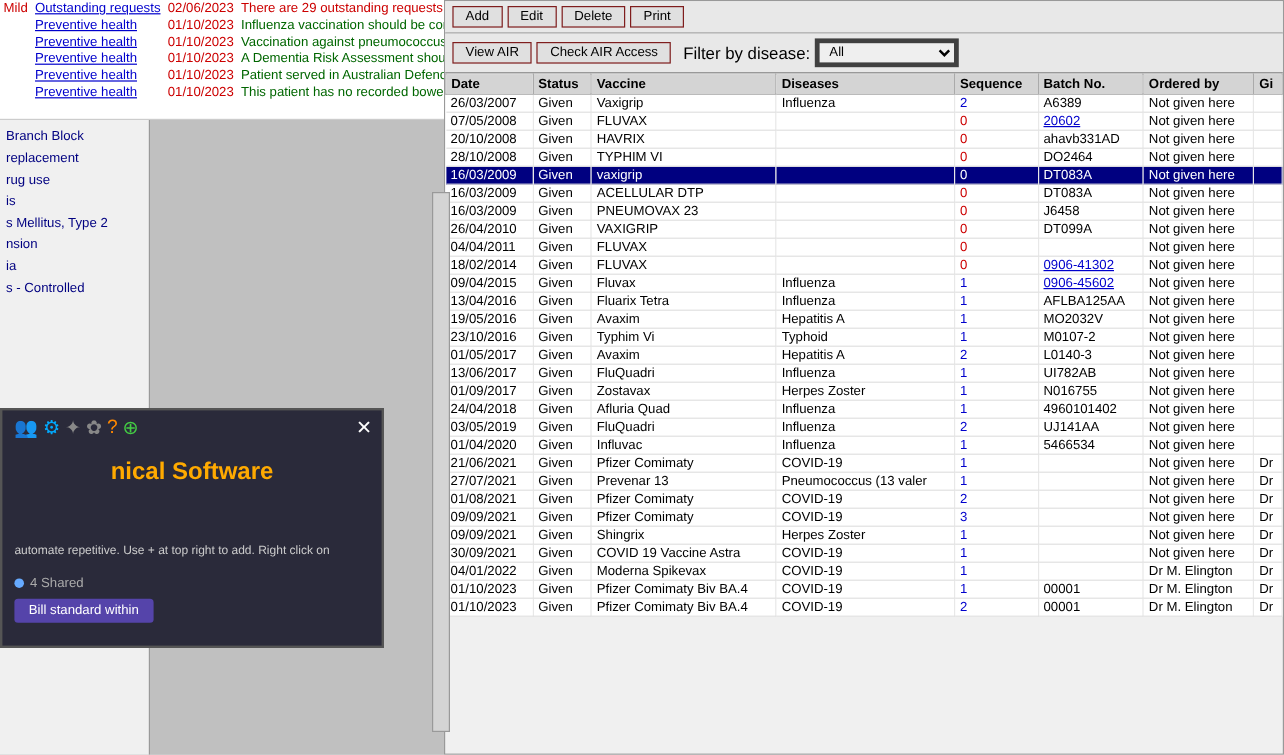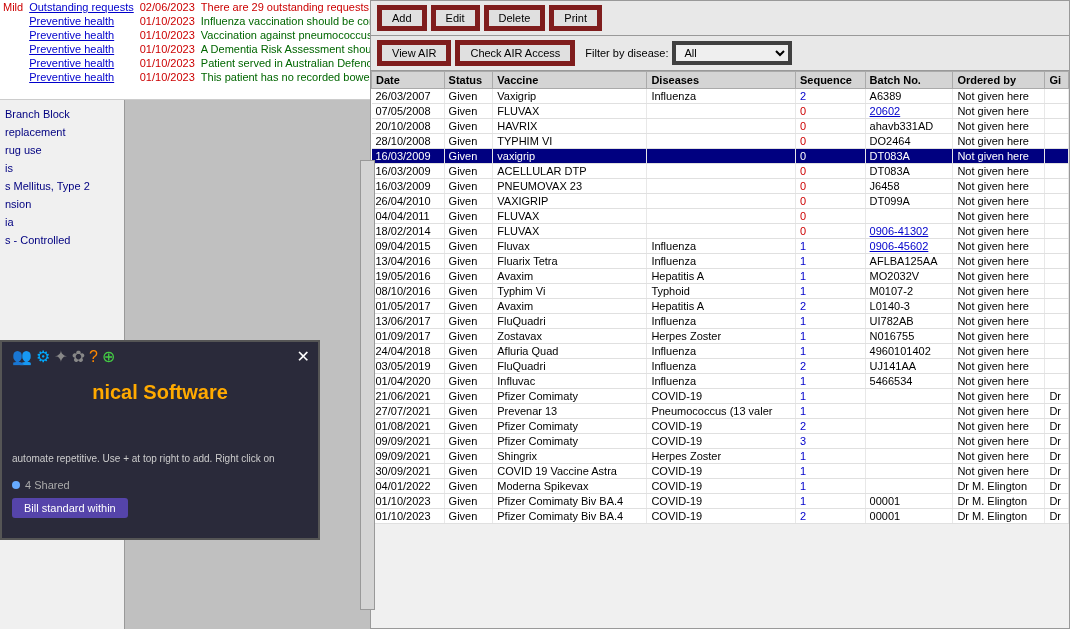--- a/index.html
+++ b/index.html
@@ -49,34 +49,34 @@
     .toolbar {
       display: flex;
       gap: 4px;
       padding: 4px 6px;
       background: #e8e8e8;
       border-bottom: 1px solid #999;
     }
     .btn {
       padding: 2px 10px;
       background: #e0e0e0;
-      border: 5px solid #7f1d1d;
+      border: 1px solid #7f1d1d;
       cursor: pointer;
       font-size: 11px;
     }
 
     .toolbar2 {
       display: flex;
       align-items: center;
       gap: 4px;
       padding: 4px 6px;
       background: #e8e8e8;
       border-bottom: 1px solid #999;
     }
-    .filter-label { font-size: 11px; margin-left: 6px; }
+    .filter-label { font-size: 14px; margin-left: 6px; }
     .filter-select {
       padding: 1px 4px;
       border: 4px solid #404040;
       font-size: 11px;
       min-width: 120px;
     }
 
     .vaccine-table-container {
       overflow-y: auto;
       height: calc(629px - 68px);
@@ -407,21 +407,21 @@
     <td>19/05/2016</td>
     <td>Given</td>
     <td>Avaxim</td>
     <td>Hepatitis A</td>
     <td class="seq-pos">1</td>
     <td class="">MO2032V</td>
     <td>Not given here</td>
     <td></td>
   </tr>
           <tr>
-    <td>08/10/2016</td>
+    <td>23/10/2016</td>
     <td>Given</td>
     <td>Typhim Vi</td>
     <td>Typhoid</td>
     <td class="seq-pos">1</td>
     <td class="">M0107-2</td>
     <td>Not given here</td>
     <td></td>
   </tr>
           <tr>
     <td>01/05/2017</td>

